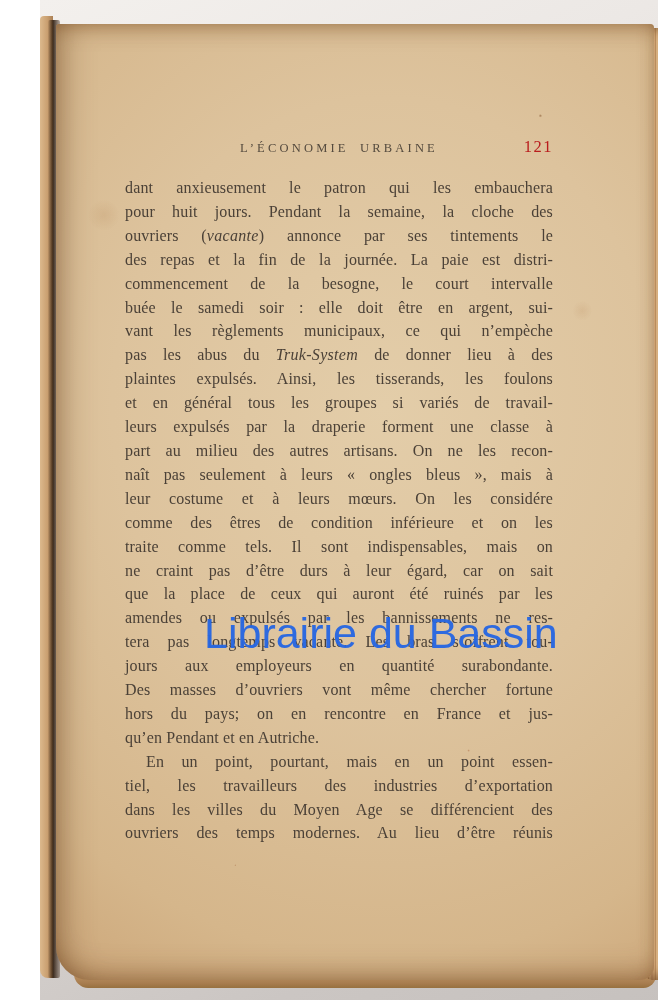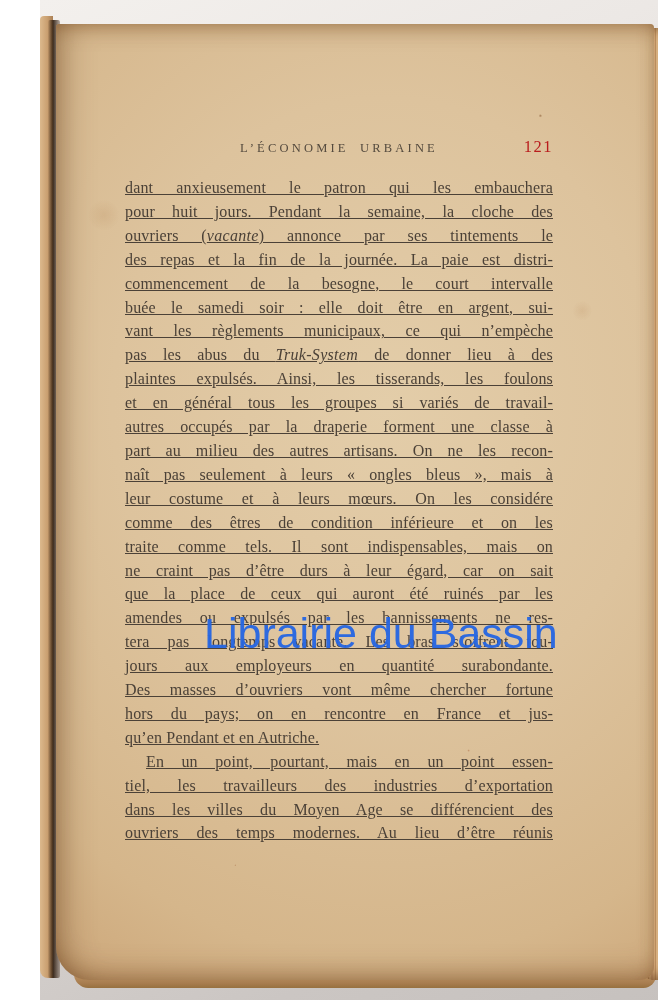--- a/index.html
+++ b/index.html
@@ -91,21 +91,20 @@
     font-size: 16.5px; letter-spacing: 1.5px;
     color: #b91c1c;
   }
 
   .body-text {
     position: absolute; left: 85px; top: 176px; width: 428px;
     font-size: 16px;
     line-height: 23.9px;
     color: #4b4137;
     letter-spacing: 0.15px;
-    text-decoration: underline;
   }
   .tline { text-align: justify; text-align-last: justify; }
   .tline.noj { text-align-last: left; }
   .tline.first { text-indent: 21px; }
   .tline i { letter-spacing: 0.3px; }
 
   .signature {
     text-align: right;
     padding-right: 62px;
     font-size: 12.5px;
@@ -149,21 +148,21 @@
         <div class="tline">dant anxieusement le patron qui les embauchera</div>
         <div class="tline">pour huit jours. Pendant la semaine, la cloche des</div>
         <div class="tline">ouvriers (<i>vacante</i>) annonce par ses tintements le</div>
         <div class="tline">des repas et la fin de la journée. La paie est distri-</div>
         <div class="tline">commencement de la besogne, le court intervalle</div>
         <div class="tline">buée le samedi soir : elle doit être en argent, sui-</div>
         <div class="tline">vant les règlements municipaux, ce qui n’empèche</div>
         <div class="tline">pas les abus du <i>Truk-System</i> de donner lieu à des</div>
         <div class="tline">plaintes expulsés. Ainsi, les tisserands, les foulons</div>
         <div class="tline">et en général tous les groupes si variés de travail-</div>
-        <div class="tline">autres occupés par la draperie forment une classe à</div>
+        <div class="tline">leurs expulsés par la draperie forment une classe à</div>
         <div class="tline">part au milieu des autres artisans. On ne les recon-</div>
         <div class="tline">naît pas seulement à leurs « ongles bleus », mais à</div>
         <div class="tline">leur costume et à leurs mœurs. On les considére</div>
         <div class="tline">comme des êtres de condition inférieure et on les</div>
         <div class="tline">traite comme tels. Il sont indispensables, mais on</div>
         <div class="tline">ne craint pas d’être durs à leur égard, car on sait</div>
         <div class="tline">que la place de ceux qui auront été ruinés par les</div>
         <div class="tline">amendes ou expulsés par les bannissements ne res-</div>
         <div class="tline">tera pas longtemps vacante. Les bras s’offrent tou-</div>
         <div class="tline">jours aux employeurs en quantité surabondante.</div>

